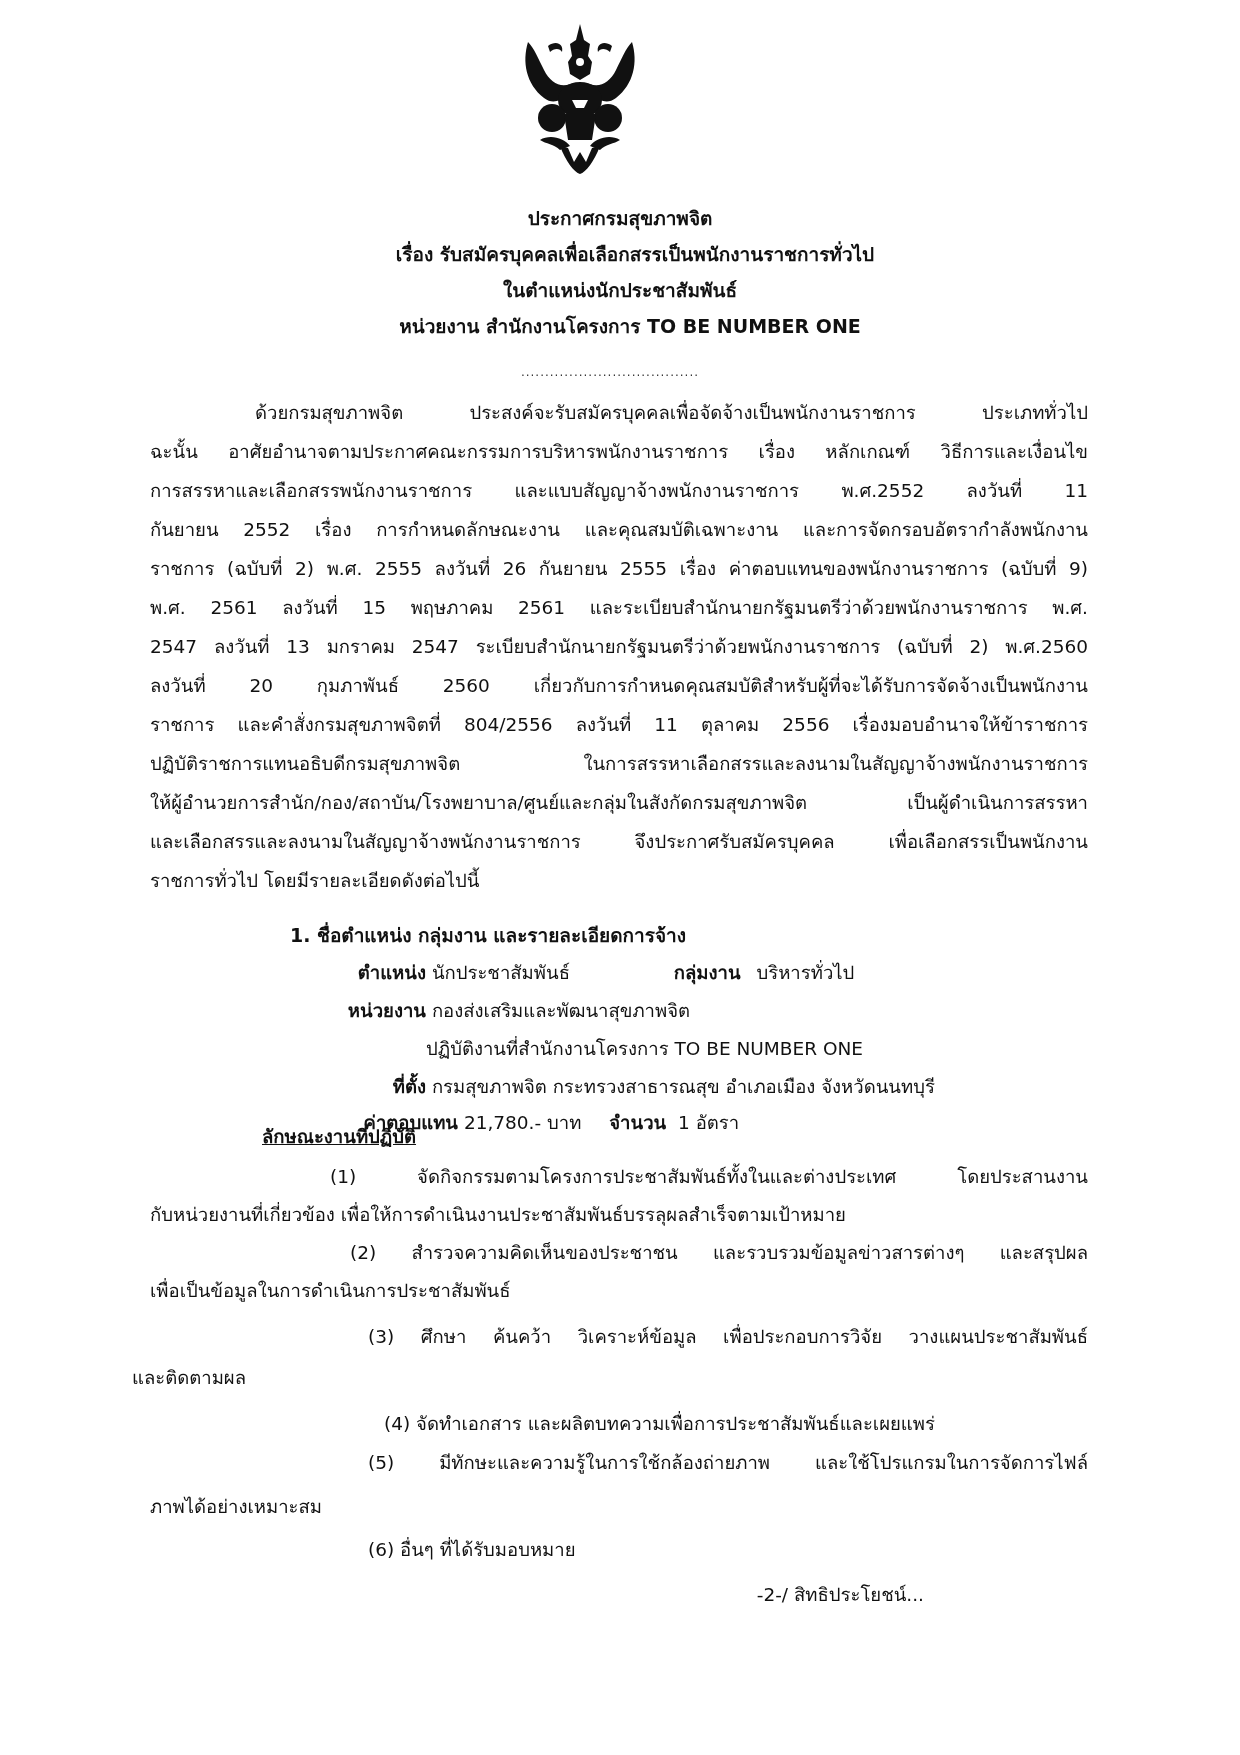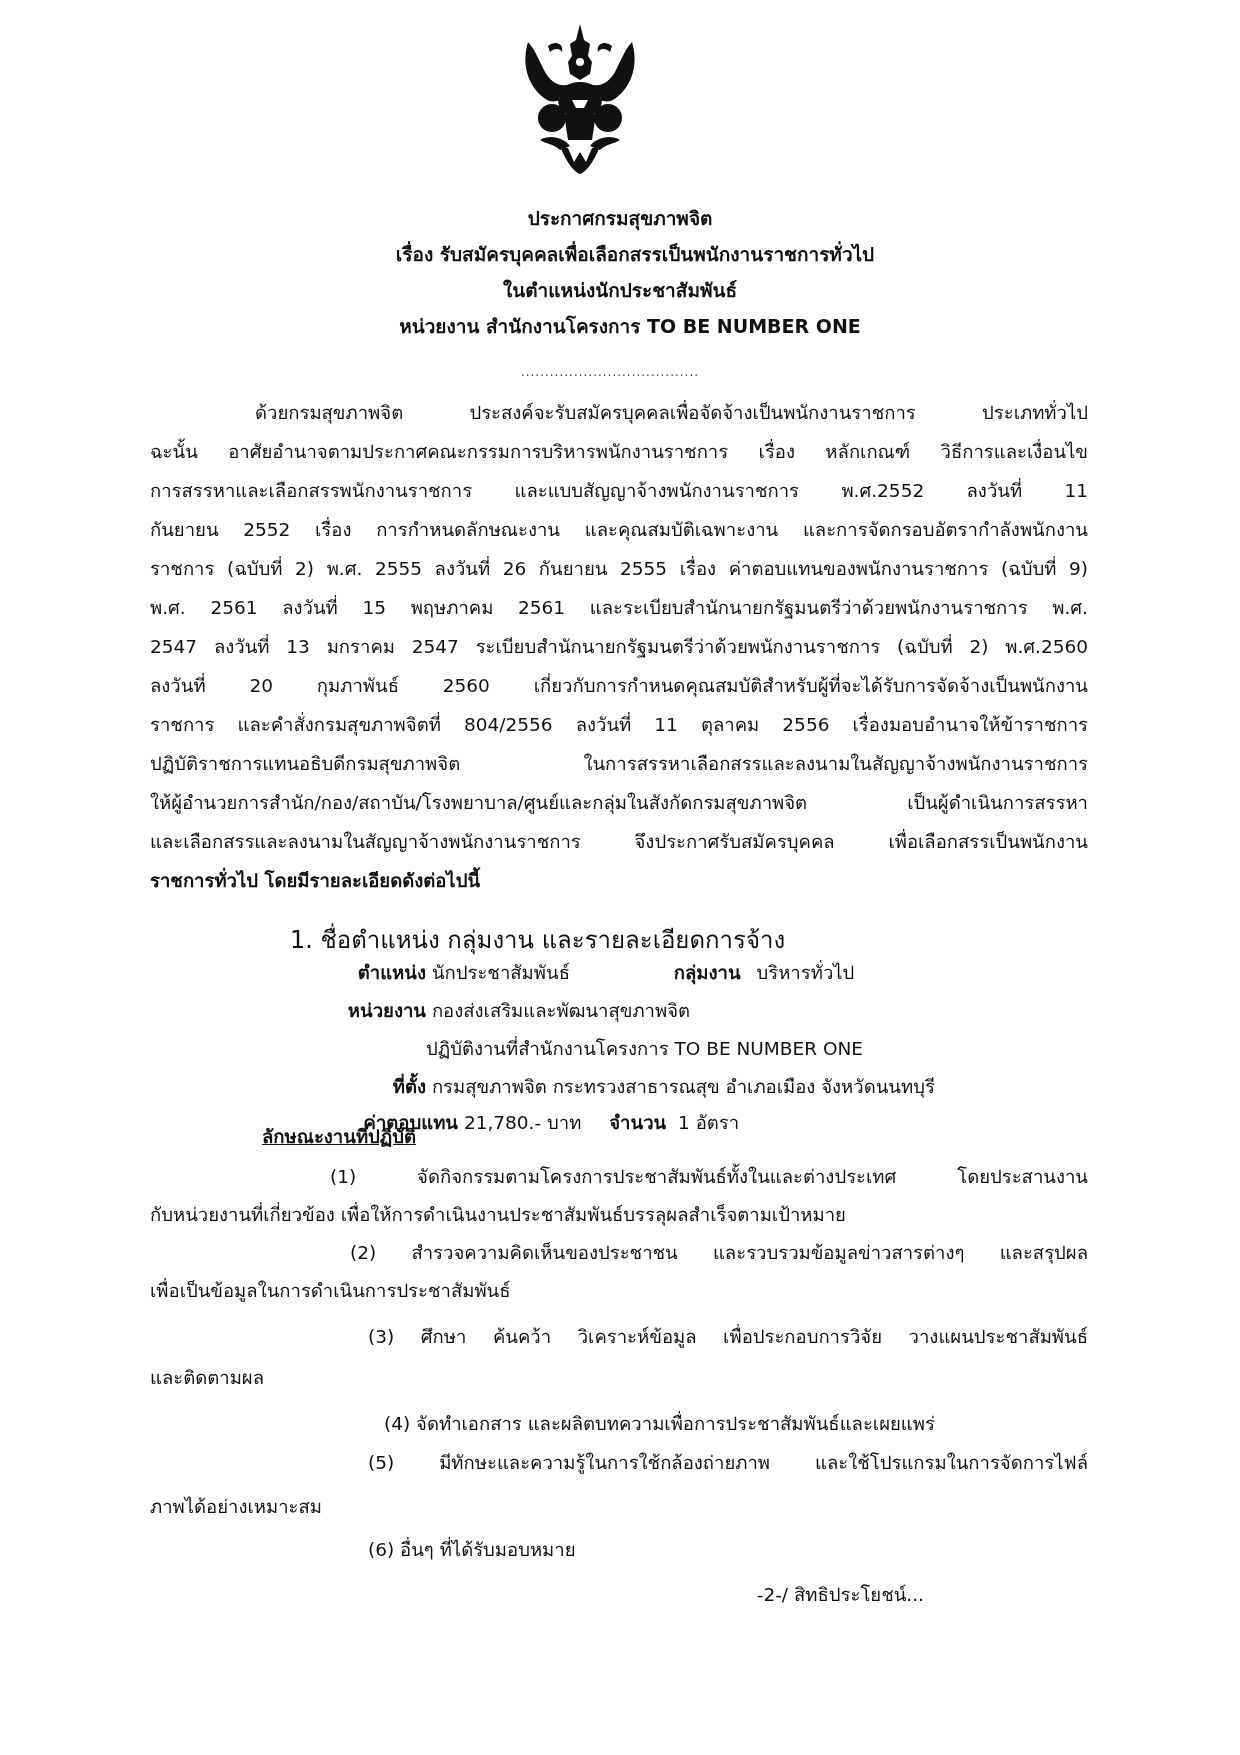--- a/index.html
+++ b/index.html
@@ -8,22 +8,22 @@
   .page { position: absolute; left: 0; top: 0; width: 1084px; height: 1755px; }
   .garuda { position: absolute; left: 520px; top: 22px; width: 120px; height: 155px; }
   .title-block { position: absolute; left: 0; top: 200px; width: 1240px; text-align: center; }
   .title-line { font-weight: bold; font-size: 19px; line-height: 36px; height: 36px; white-space: nowrap; }
   .title-line.l2 { padding-left: 30px; }
   .title-line.l4 { padding-left: 20px; }
   .dots { position: absolute; left: 510px; top: 365px; width: 200px; text-align: center; font-size: 12px; letter-spacing: 1px; color: #333; }
   .para { position: absolute; left: 150px; width: 938px; }
   .line { font-size: 18.5px; line-height: 39px; height: 39px; white-space: nowrap; overflow: visible; text-align: justify; text-align-last: justify; }
   .line.first { padding-left: 105px; }
-  .line.last { text-align-last: left; font-weight: bold; }
-  .sec-head { position: absolute; left: 290px; top: 920px; font-weight: normal; font-size: 24px; white-space: nowrap; }
+  .line.last { text-align-last: left; }
+  .sec-head { position: absolute; left: 290px; top: 920px; font-weight: bold; font-size: 19px; white-space: nowrap; }
   .kv { position: absolute; font-size: 18.5px; white-space: nowrap; }
   .kv .k { font-weight: bold; display: inline-block; text-align: right; }
   .duties-head { position: absolute; left: 262px; top: 1123px; font-weight: bold; font-size: 18.5px; text-decoration: underline; white-space: nowrap; }
   .duty { position: absolute; font-size: 18.5px; white-space: nowrap; text-align: right; }
   .footer { position: absolute; right: 160px; top: 1535px; font-size: 18.5px; white-space: nowrap; }
 </style>
 </head>
 <body>
 
 <div class="page">
@@ -105,21 +105,21 @@
 
   <div class="duties-head" style="top:1122px;">ลักษณะงานที่ปฏิบัติ</div>
 
   <div class="duty" style="left:330px; top:1162px; width:758px; text-align:justify; text-align-last:justify;">(1)  จัดกิจกรรมตามโครงการประชาสัมพันธ์ทั้งในและต่างประเทศ โดยประสานงาน</div>
   <div class="duty" style="left:150px; top:1200px;">กับหน่วยงานที่เกี่ยวข้อง เพื่อให้การดำเนินงานประชาสัมพันธ์บรรลุผลสำเร็จตามเป้าหมาย</div>
 
   <div class="duty" style="left:350px; top:1238px; width:738px; text-align:justify; text-align-last:justify;">(2) สำรวจความคิดเห็นของประชาชน และรวบรวมข้อมูลข่าวสารต่างๆ และสรุปผล</div>
   <div class="duty" style="left:150px; top:1276px;">เพื่อเป็นข้อมูลในการดำเนินการประชาสัมพันธ์</div>
 
   <div class="duty" style="left:368px; top:1322px; width:720px; text-align:justify; text-align-last:justify;">(3) ศึกษา  ค้นคว้า วิเคราะห์ข้อมูล  เพื่อประกอบการวิจัย วางแผนประชาสัมพันธ์</div>
-  <div class="duty" style="left:150px; top:1363px;">และติดตามผล</div>
+  <div class="duty" style="left:132px; top:1363px;">และติดตามผล</div>
 
   <div class="duty" style="left:376px; top:1409px;margin-left:8px;">(4) จัดทำเอกสาร และผลิตบทความเพื่อการประชาสัมพันธ์และเผยแพร่</div>
 
   <div class="duty" style="left:368px; top:1448px; width:720px; text-align:justify; text-align-last:justify;">(5) มีทักษะและความรู้ในการใช้กล้องถ่ายภาพ และใช้โปรแกรมในการจัดการไฟล์</div>
   <div class="duty" style="left:150px; top:1492px;">ภาพได้อย่างเหมาะสม</div>
 
   <div class="duty" style="left:368px; top:1505px; margin-top:30px;">(6) อื่นๆ ที่ได้รับมอบหมาย</div>
 
   <div class="footer" style="top:1580px;">-2-/ สิทธิประโยชน์...</div>
 

